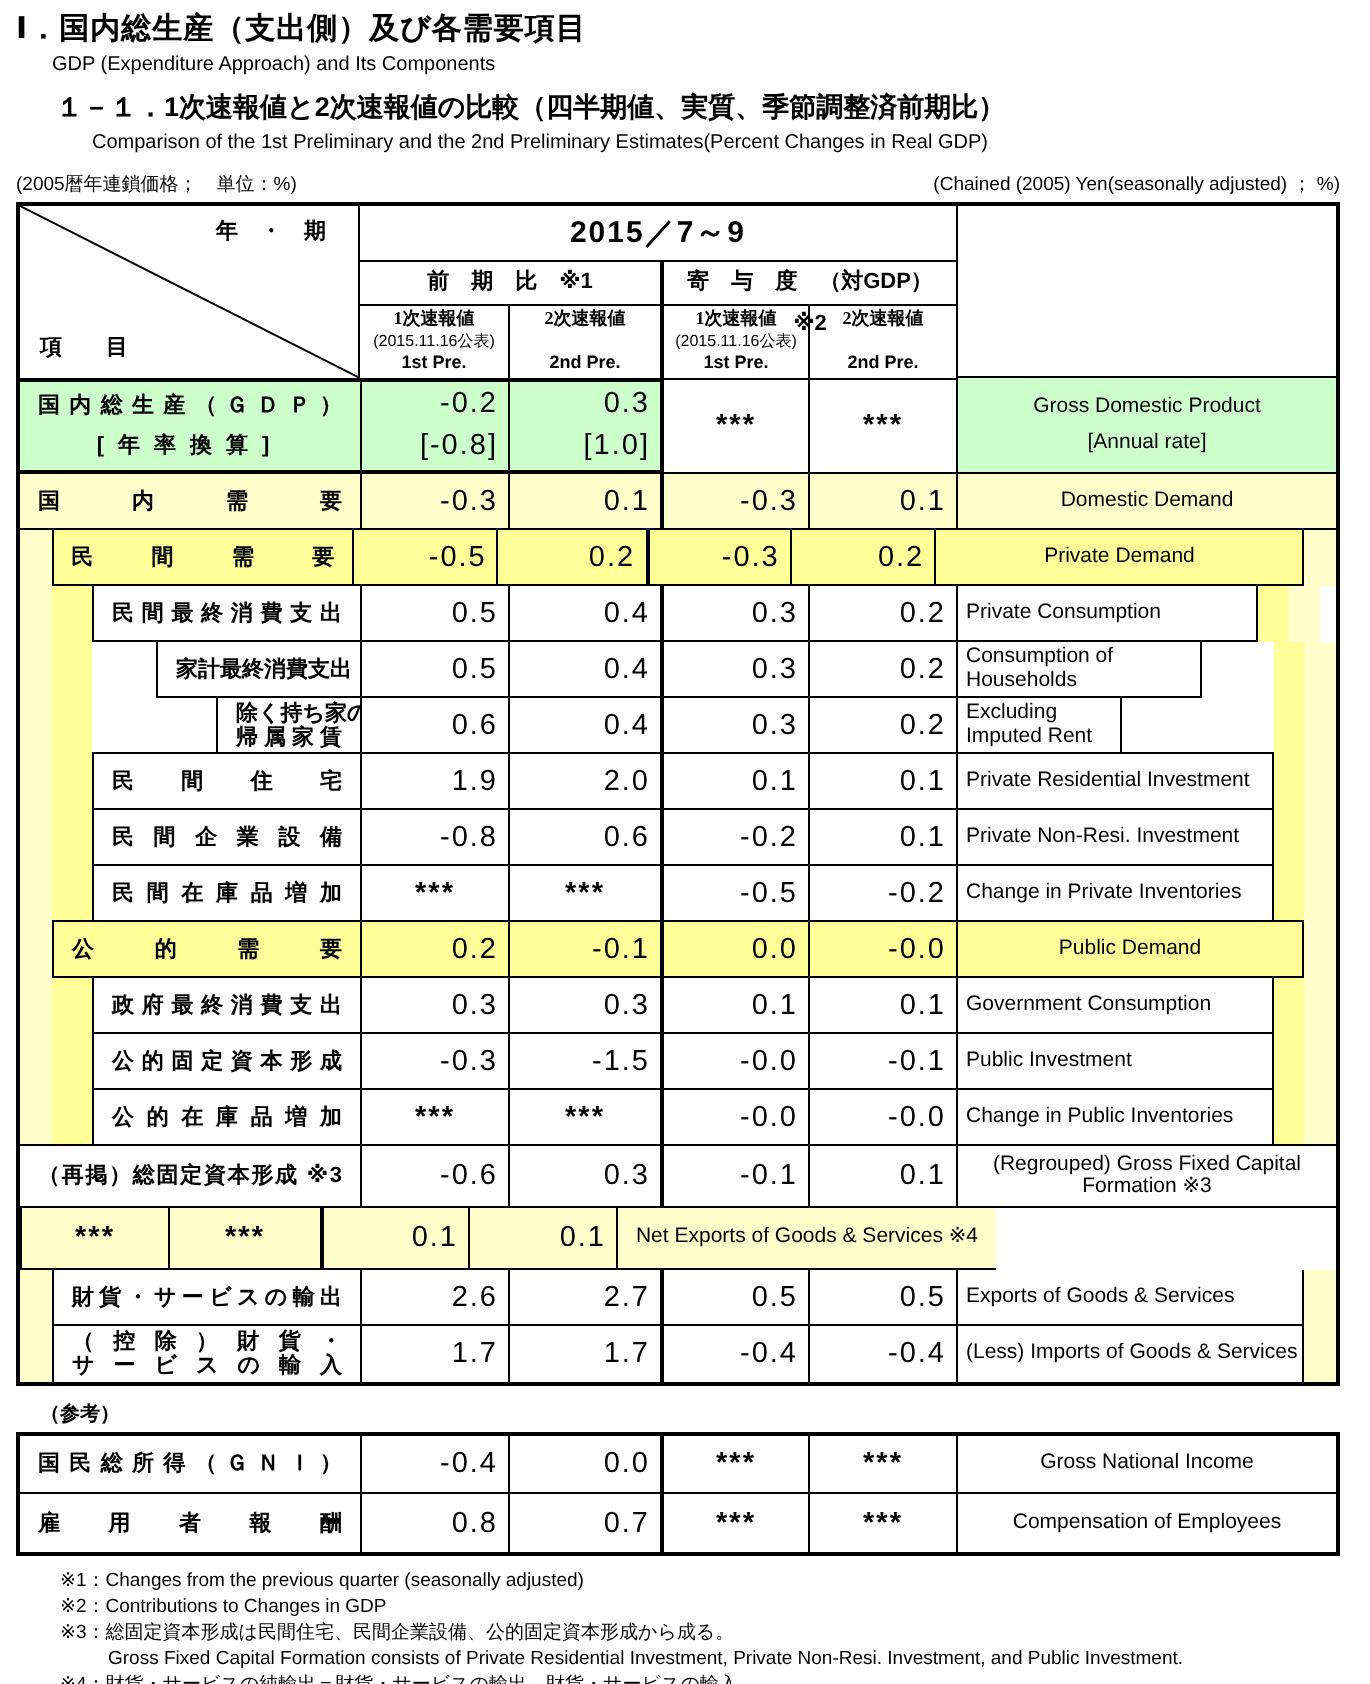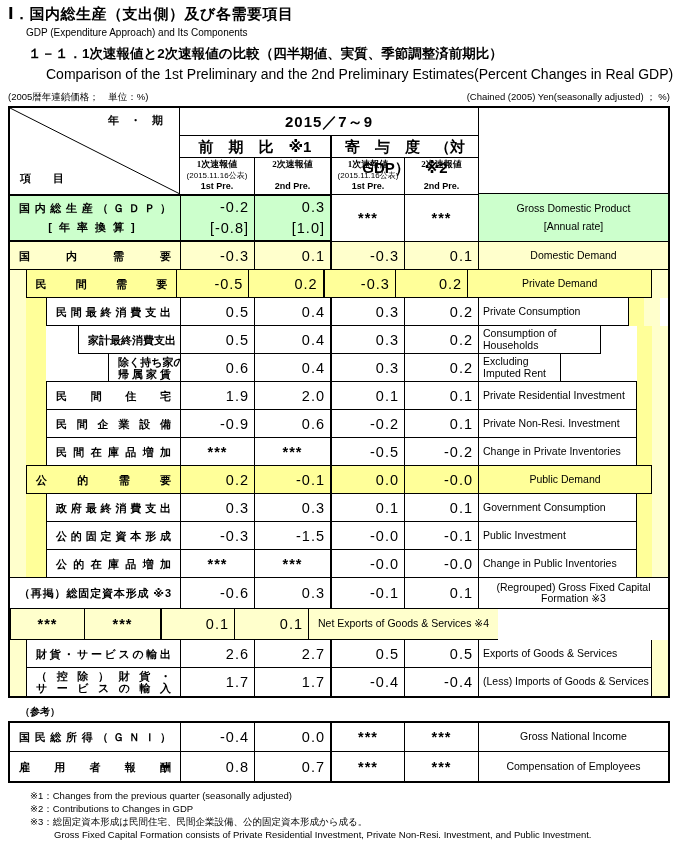--- a/index.html
+++ b/index.html
@@ -8,33 +8,33 @@
   *{box-sizing:border-box; margin:0; padding:0;}
   html,body{background:#fff;}
   body{
     width:685px; height:842px; overflow:hidden; position:relative;
     font-family:"Liberation Sans","DejaVu Sans",sans-serif; color:#000;
   }
   
   .title-jp{margin:5px 0 0 8px; font-size:15px; font-weight:bold; letter-spacing:.5px;}
   .title-en{margin:3px 0 0 26px; font-size:10px;}
   .sec-jp{margin:7px 0 0 28px; font-size:13.5px; font-weight:bold;}
-  .sec-en{margin:3px 0 0 46px; font-size:14px;}
+  .sec-en{margin:3px 0 0 46px; font-size:10px;}
   .notes{display:flex; justify-content:space-between; margin:9px 8px 2px 8px; width:662px; font-size:9.5px;}
   
   .tbl{margin-left:8px; width:662px; border:2px solid var(--bd); background:#fff;}
   .hdr{display:flex; height:86px;}
   .diag{width:170px; position:relative; border-right:1px solid var(--bd);}
   .diag svg{position:absolute; left:0; top:0;}
   .diag .ax-top{position:absolute; top:5px; right:16px; font-size:11px; font-weight:bold;}
   .diag .ax-left{position:absolute; bottom:8px; left:10px; font-size:11px; font-weight:bold;}
   .hmid{width:298px; display:flex; flex-direction:column;}
   .period{height:28px; line-height:28px; text-align:center; font-size:15px; font-weight:bold; border-bottom:1px solid var(--bd); letter-spacing:1px;}
   .groups{height:22px; display:flex;}
-  .grp{line-height:21px; text-align:center; font-size:15px; font-weight:bold; border-bottom:1px solid var(--bd);}
+  .grp{line-height:21px; text-align:center; font-size:11px; font-weight:bold; border-bottom:1px solid var(--bd);}
   .grp1{width:150px;}
   .grp2{width:148px; border-left:2px solid var(--bd);}
   .subs{height:36px; display:flex;}
   .sub{display:flex; flex-direction:column; justify-content:space-between; padding:2px 0 3px 0; text-align:center;}
   .sub .s1{font-size:9px; font-weight:bold; line-height:9px;font-family:Liberation Serif, serif;}
   .sub .s2{font-size:8px; line-height:8px;}
   .sub .s3{font-size:9px; font-weight:bold; line-height:9px;}
   .sub1{width:74px;}
   .sub2{width:76px; border-left:1px solid var(--bd);}
   .sub3{width:74px; border-left:2px solid var(--bd);}
@@ -230,21 +230,21 @@
         <div class="cell eng l bg-white bl1 br bb" style="width: 159px;">Private Residential Investment</div>
         <div class="cell bg-yellow" style="width: 15px;"></div>
         <div class="cell bg-cream" style="width: 16px;"></div>
       </div>
       <div class="trow">
         <div class="cell bg-cream" style="width: 16px;"></div>
         <div class="cell bg-yellow" style="width: 20px;"></div>
         <div class="cell lab bg-white bl1 bb" style="width: 134px; justify-content: center;">
           <div class="jl">民間企業設備</div>
         </div>
-        <div class="cell val bg-white bl1 bb" style="width: 74px;">-0.9</div>
+        <div class="cell val bg-white bl1 bb" style="width: 74px;">-0.8</div>
         <div class="cell val bg-white bl1 bb" style="width: 76px;">0.6</div>
         <div class="cell val bg-white bl2 bb" style="width: 74px;">-0.2</div>
         <div class="cell val bg-white bl1 bb" style="width: 74px;">0.1</div>
         <div class="cell eng l bg-white bl1 br bb" style="width: 159px;">Private Non-Resi. Investment</div>
         <div class="cell bg-yellow" style="width: 15px;"></div>
         <div class="cell bg-cream" style="width: 16px;"></div>
       </div>
       <div class="trow">
         <div class="cell bg-cream" style="width: 16px;"></div>
         <div class="cell bg-yellow bb" style="width: 20px;"></div>

